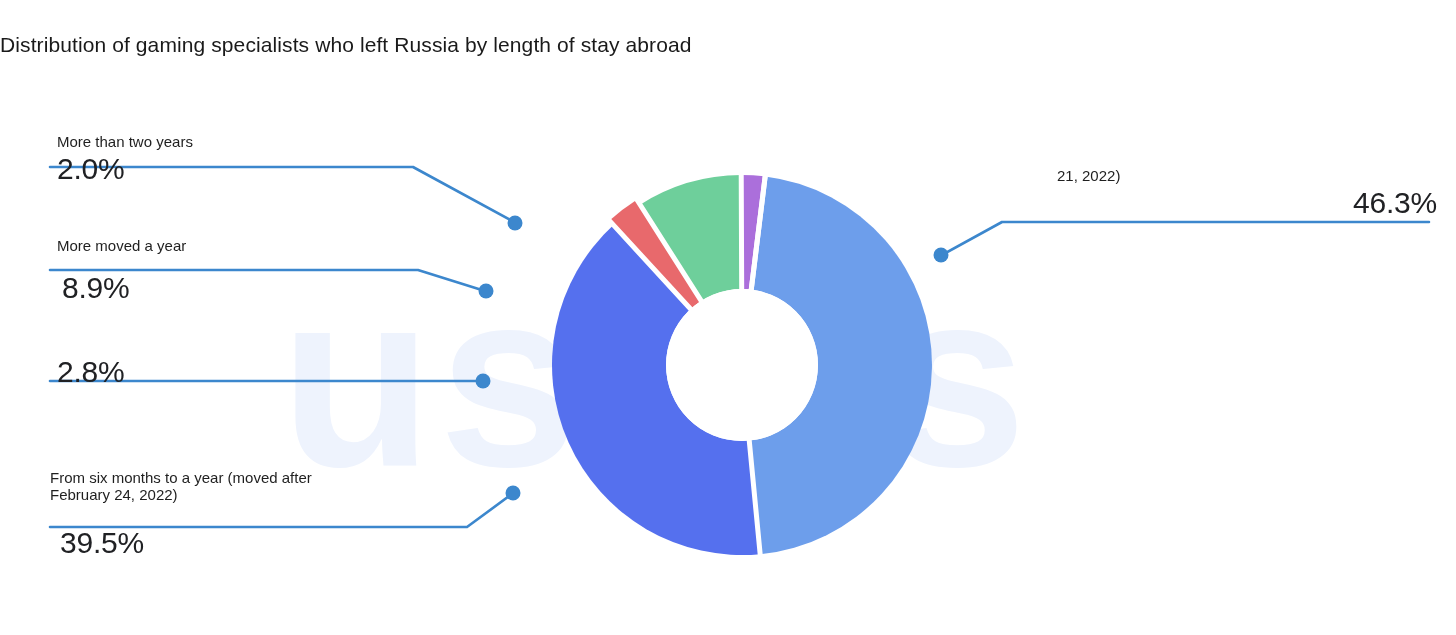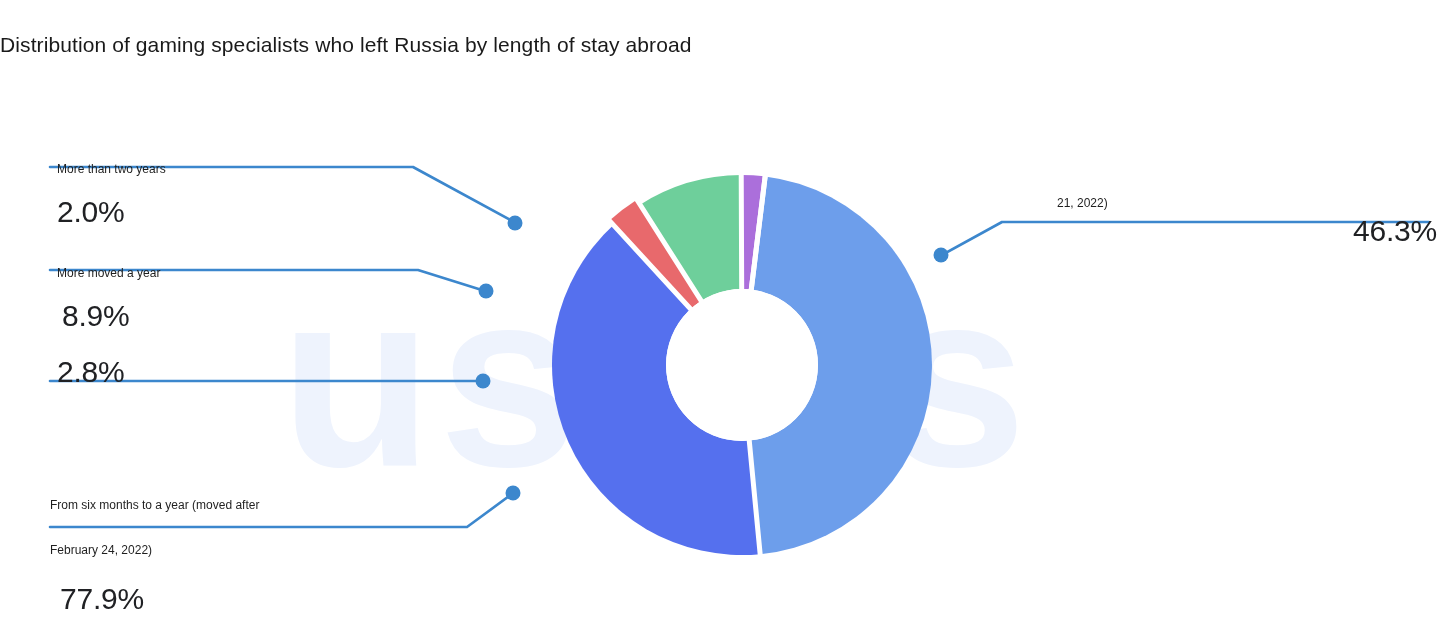--- a/index.html
+++ b/index.html
@@ -65,26 +65,25 @@
     height: 635px;
     z-index: 2;
   }
 
   
   .callout {
     position: absolute;
     z-index: 5;
   }
   .callout .cat {
-    font-size: 12px;
+    font-size: 15px;
     font-weight: 400;
     color: #1f1f1f;
     line-height: 17px;
     white-space: pre-line;
-    margin-top: 28px;
   }
   .callout .val {
     font-size: 30px;
     font-weight: 400;
     color: #202124;
     line-height: 38px;
     letter-spacing: -0.2px;
   }
 
   .cl-1 { left: 57px; top: 133px;  width: 360px; }
@@ -173,36 +172,36 @@
         <circle cx="486" cy="291" r="7.5"></circle>
         <circle cx="483" cy="381" r="7.5"></circle>
         <circle cx="513" cy="493" r="7.5"></circle>
         <circle cx="941" cy="255" r="7.5"></circle>
       </g>
     </svg>
   </div>
 
   <div class="callout cl-1">
     <div class="cat">More than two years</div>
-    <div class="val" style="margin-top:15px">2.0%</div>
+    <div class="val" style="">2.0%</div>
   </div>
 
   <div class="callout cl-2">
     <div class="cat">More moved a year</div>
     <div class="val pad-l" style="margin-top:15px">8.9%</div>
   </div>
 
   <div class="callout cl-3">
     <div class="val" style="margin-top:6px">2.8%</div>
   </div>
 
   <div class="callout cl-4">
     <div class="cat">From six months to a year (moved after</div>
     <div class="cat">February 24, 2022)</div>
-    <div class="val pad-l2" style="margin-top:21px">77.9%</div>
+    <div class="val pad-l2" style="margin-top:21px">39.5%</div>
   </div>
 
   <div class="callout cl-5">
     <div class="cat">21, 2022)</div>
     <div class="val right" style="">46.3%</div>
   </div>
 
 </div>
 
 </body></html>

